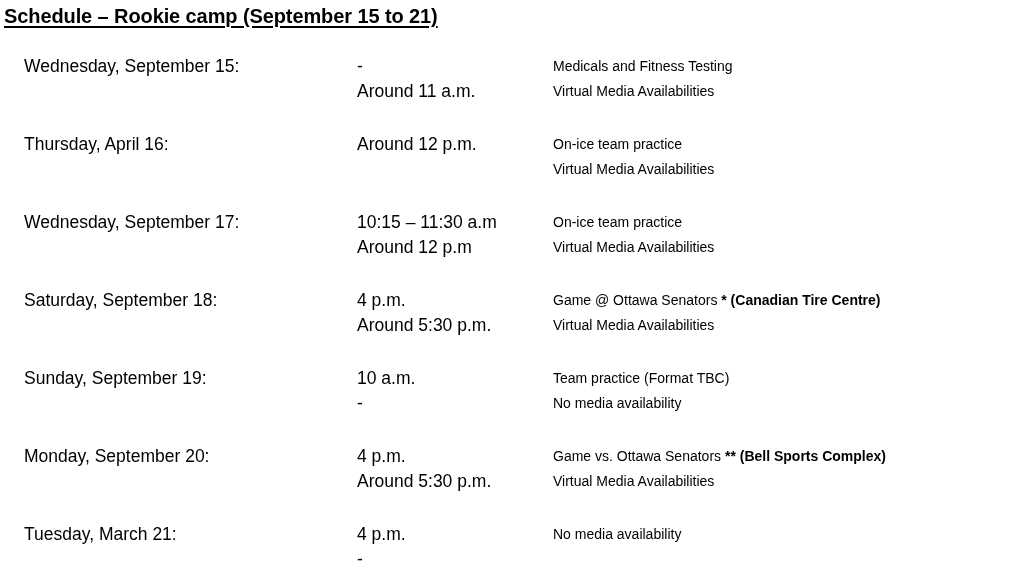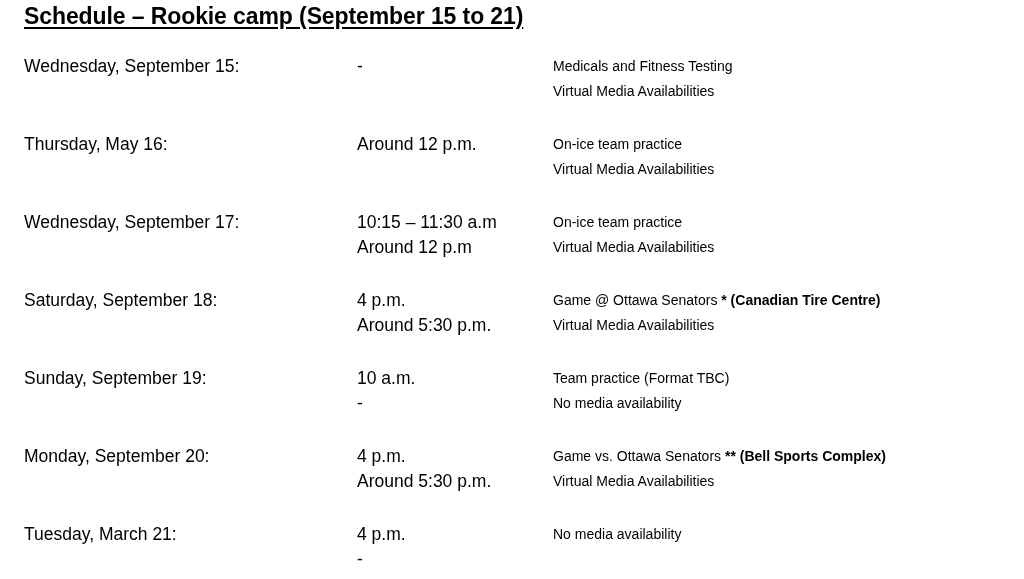--- a/index.html
+++ b/index.html
@@ -20,23 +20,23 @@
   .page {
     position: relative;
     width: 1024px;
     height: 579px;
     background: #ffffff;
   }
 
   
   .doc-title {
     position: absolute;
-    left: 24px;
+    left: 4px;
     top: 5px;
-    font-size: 23px;
+    font-size: 20px;
     font-weight: bold;
     text-decoration: underline;
     text-underline-offset: 3px;
     letter-spacing: -0.1px;
     white-space: nowrap;
     line-height: 22px;
     text-align: right;
   }
 
   
@@ -95,29 +95,30 @@
 <div class="page">
 
   <div class="doc-title">Schedule – Rookie camp (September 15 to 21)</div>
 
   <div class="schedule">
 
     <div class="sched-row">
       <div class="col-day">Wednesday, September 15:</div>
       <div class="col-time">
         <span class="line">-</span>
+        <span class="line">Around 11 a.m.</span>
       </div>
       <div class="col-desc">
         <span class="line"><span>Medicals and Fitness Testing</span><span class="em"></span></span>
         <span class="line"><span>Virtual Media Availabilities</span><span class="em"></span></span>
       </div>
     </div>
 
     <div class="sched-row">
-      <div class="col-day">Thursday, May 16:</div>
+      <div class="col-day">Thursday, April 16:</div>
       <div class="col-time">
         <span class="line">Around 12 p.m.</span>
       </div>
       <div class="col-desc">
         <span class="line"><span>On-ice team practice</span><span class="em"></span></span>
         <span class="line"><span>Virtual Media Availabilities</span><span class="em"></span></span>
       </div>
     </div>
 
     <div class="sched-row">

